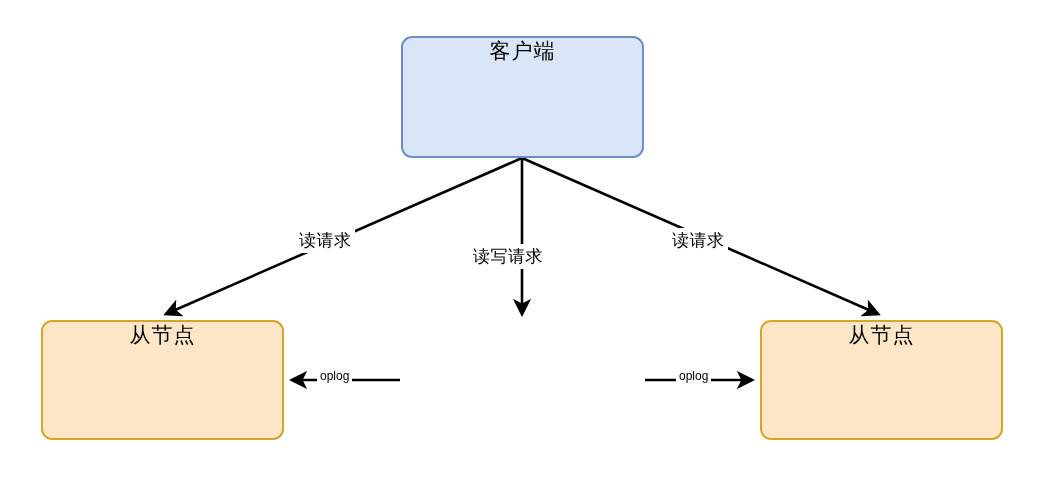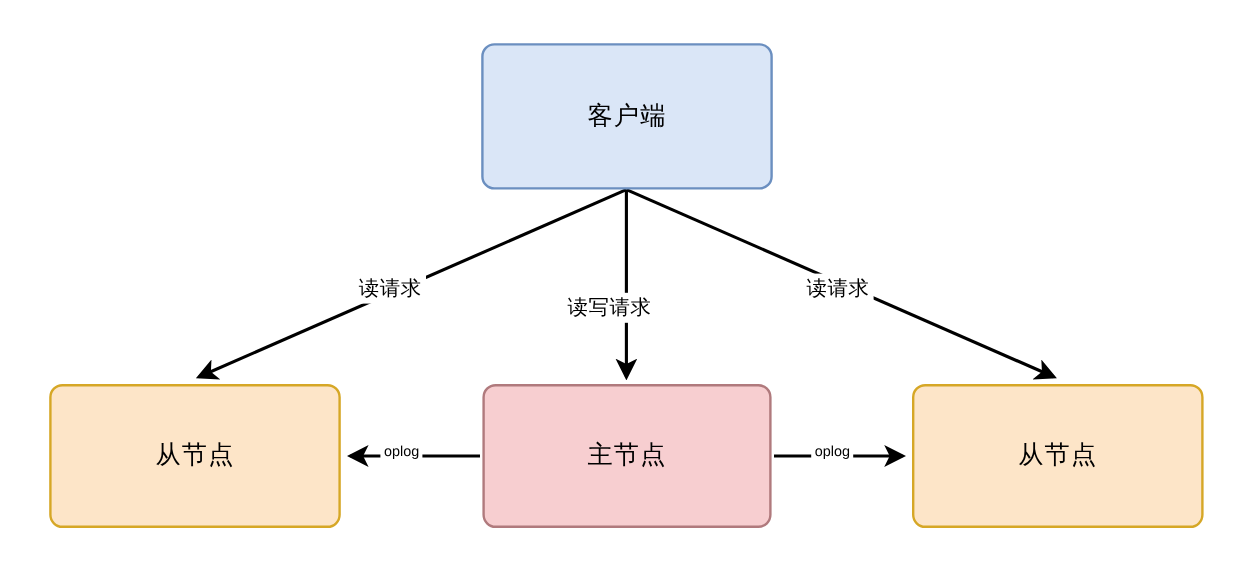--- a/index.html
+++ b/index.html
@@ -25,21 +25,21 @@
     width: 1042px;
     height: 482px;
   }
   .node {
     position: absolute;
     box-sizing: border-box;
     border-style: solid;
     border-width: 2px;
     border-radius: 11px;
     display: flex;
-    align-items: center;
+    align-items: flex-start;
     justify-content: center;
     text-align: center;
   }
   .node-label {
     font-size: 21px;
     line-height: 1.2;
     color: #000000;
     letter-spacing: 1px;
     white-space: nowrap;
   }
@@ -146,23 +146,20 @@
   </svg>
 
   <div class="node" id="node-client">
     <span class="node-label">客户端</span>
   </div>
 
   <div class="node" id="node-secondary-left">
     <span class="node-label">从节点</span>
   </div>
 
-  <div class="node" id="node-primary">
-    <span class="node-label">主节点</span>
-  </div>
 
   <div class="node" id="node-secondary-right">
     <span class="node-label">从节点</span>
   </div>
 
   <div class="edge-label" id="label-read-left">读请求</div>
 
   <div class="edge-label" id="label-readwrite">读写请求</div>
 
   <div class="edge-label" id="label-read-right">读请求</div>

